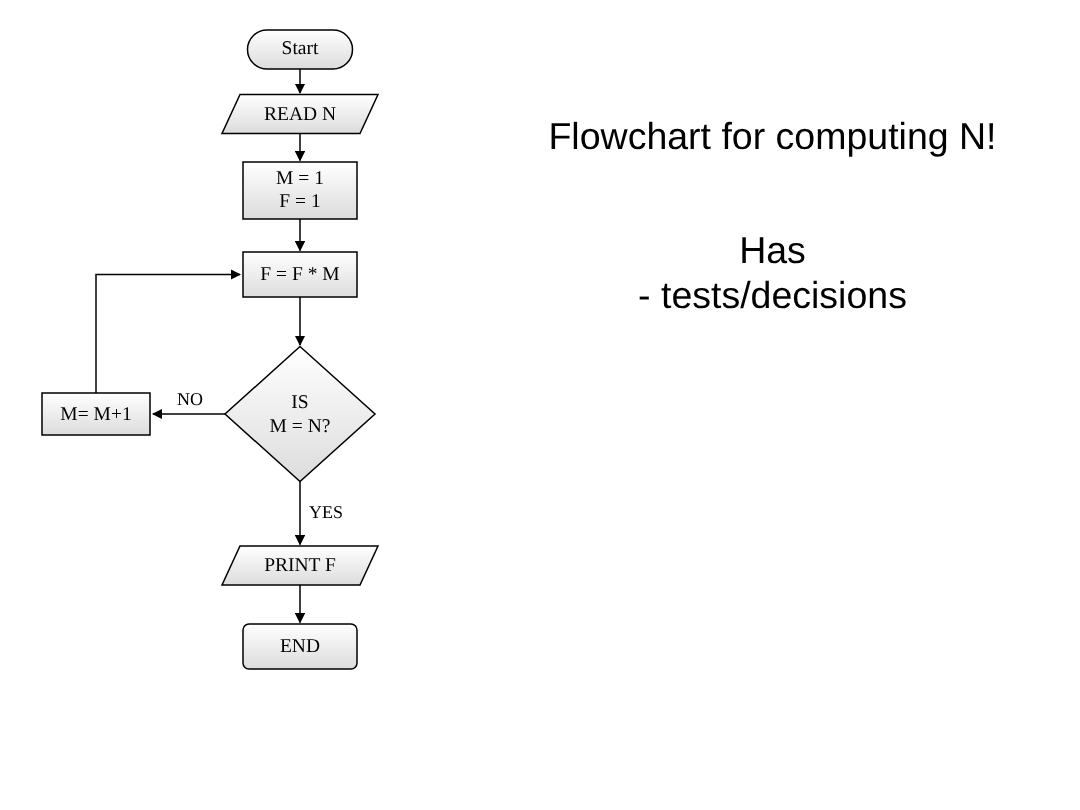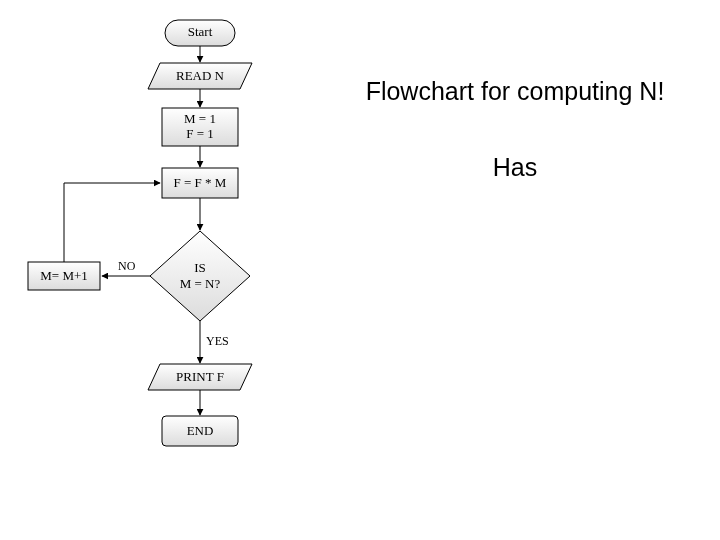--- a/index.html
+++ b/index.html
@@ -10,20 +10,21 @@
   .edge-text{font-family:'Times New Roman',serif;font-size:12px;fill:#000;}
 </style>
 </head>
 <body>
 
 <div class="canvas">
 
   <div class="caption" style="left:400px;top:153px;width:230px;">Has</div>
 
   <div class="caption" style="left:310px;top:77px;width:410px;">Flowchart for computing N!</div>
+  <div class="caption" style="left:400px;top:183px;width:230px;">-  tests/decisions</div>
 
   <svg width="720" height="540">
     <defs>
       <marker id="arr" viewBox="0 0 10 10" refX="9" refY="5" markerWidth="7" markerHeight="7" orient="auto">
         <path d="M0 0 L10 5 L0 10 z" fill="#000"></path>
       </marker>
       <linearGradient id="g" x1="0" y1="0" x2="0" y2="1">
         <stop offset="0" stop-color="#ffffff"></stop>
         <stop offset="1" stop-color="#dcdcdc"></stop>
       </linearGradient>

